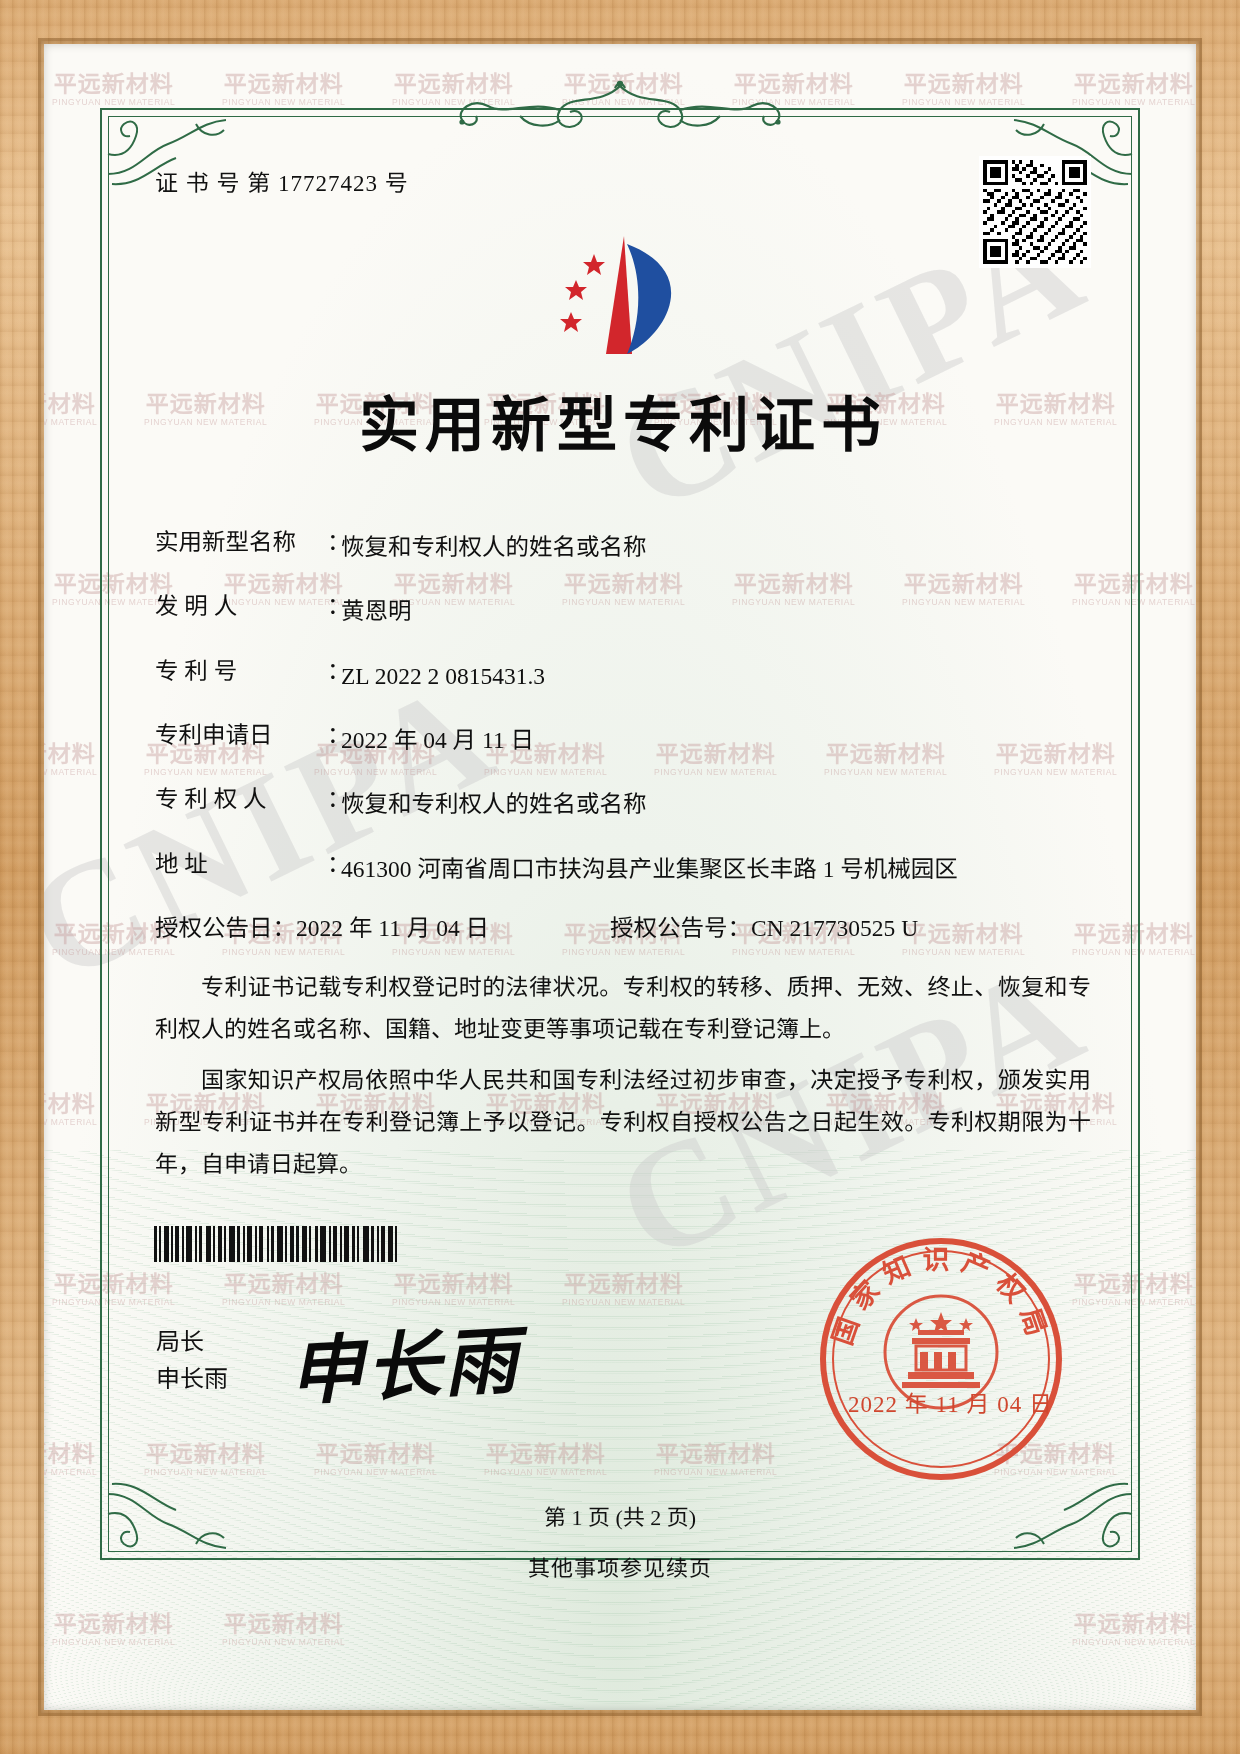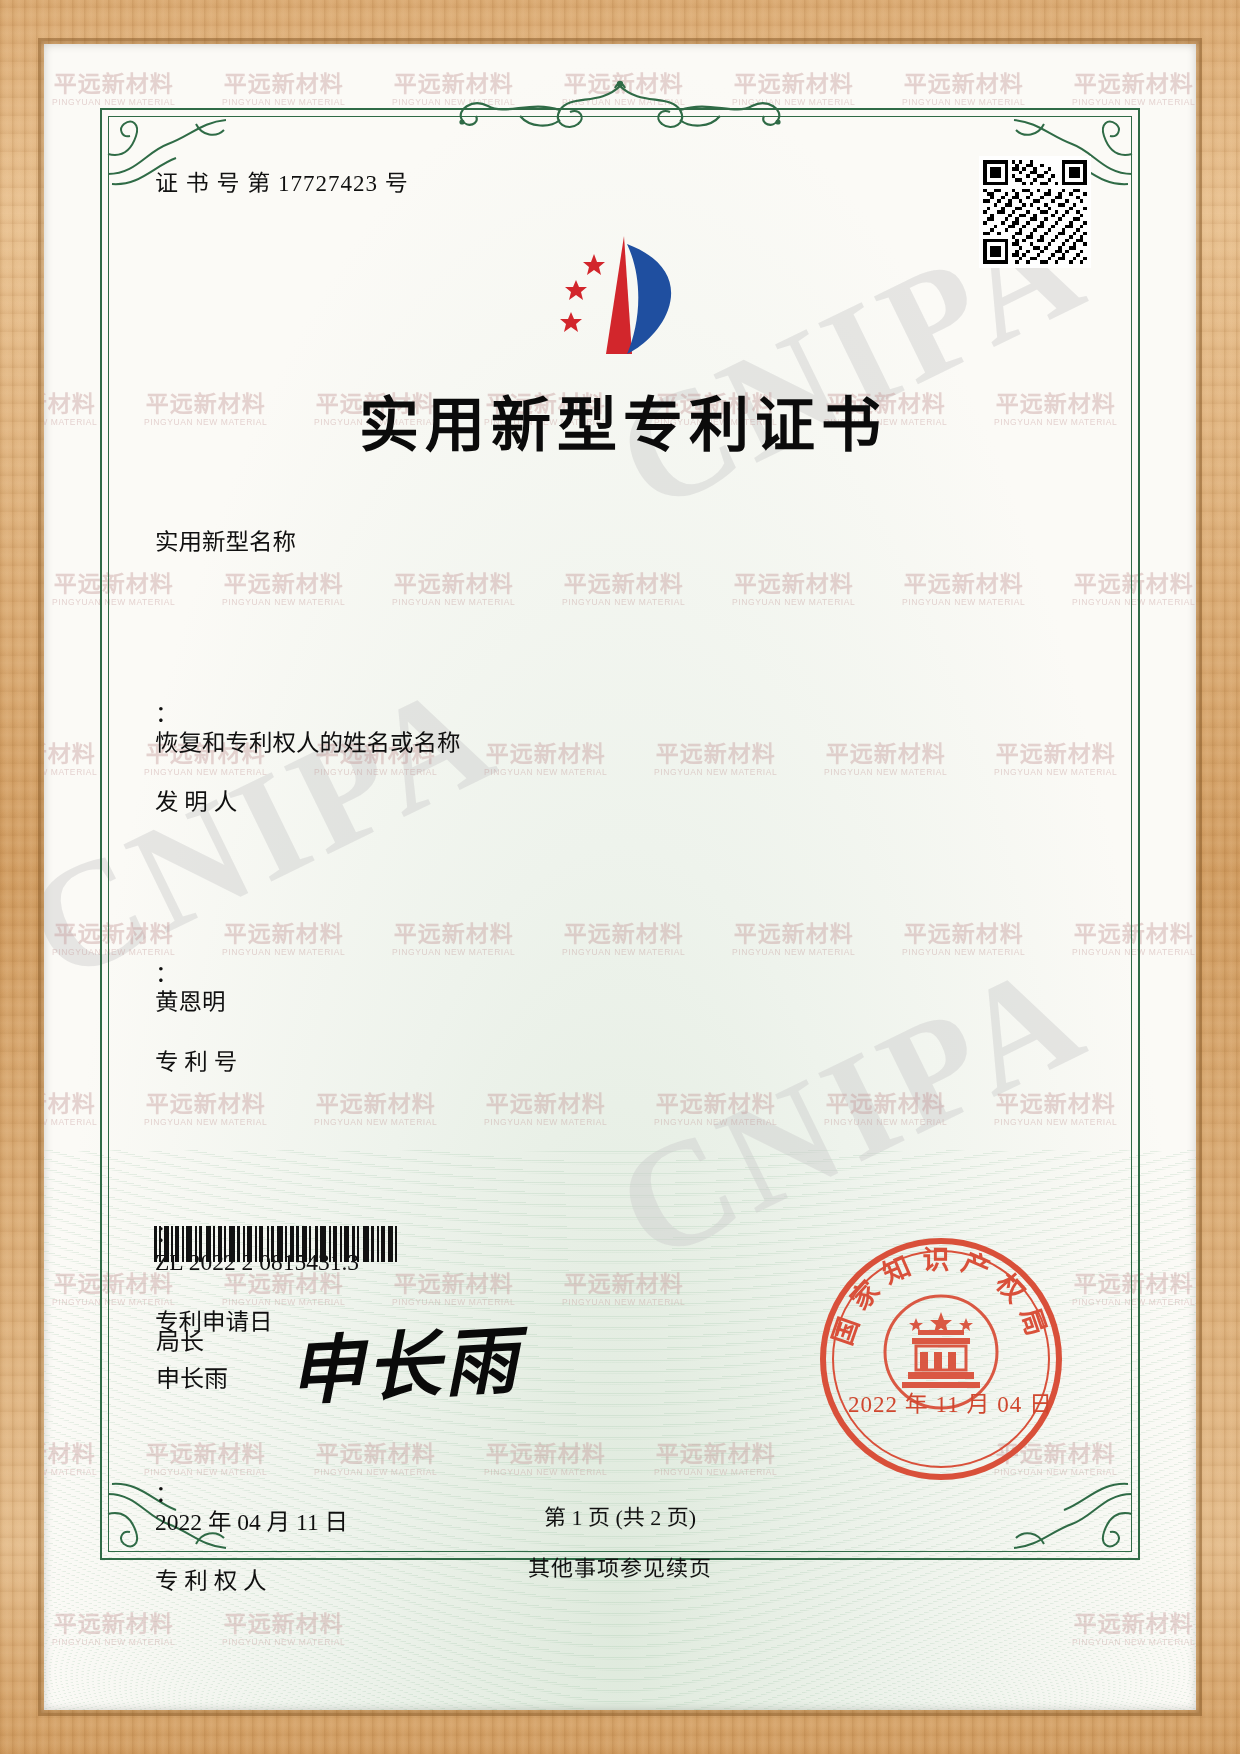--- a/index.html
+++ b/index.html
@@ -183,21 +183,20 @@
   .fields {
     margin-top: 68px;
     font-size: 23.5px;
     color: #101010;
     line-height: 1.0;
   }
   .field-row {
     display: flex;
     align-items: flex-start;
     margin-bottom: 31px;
-    flex-direction: column;
   }
   .field-label {
     width: 172px;
     flex: 0 0 172px;
     display: flex;
     justify-content: space-between;
     letter-spacing: 0px;
   }
   .field-colon {
     width: 14px;

